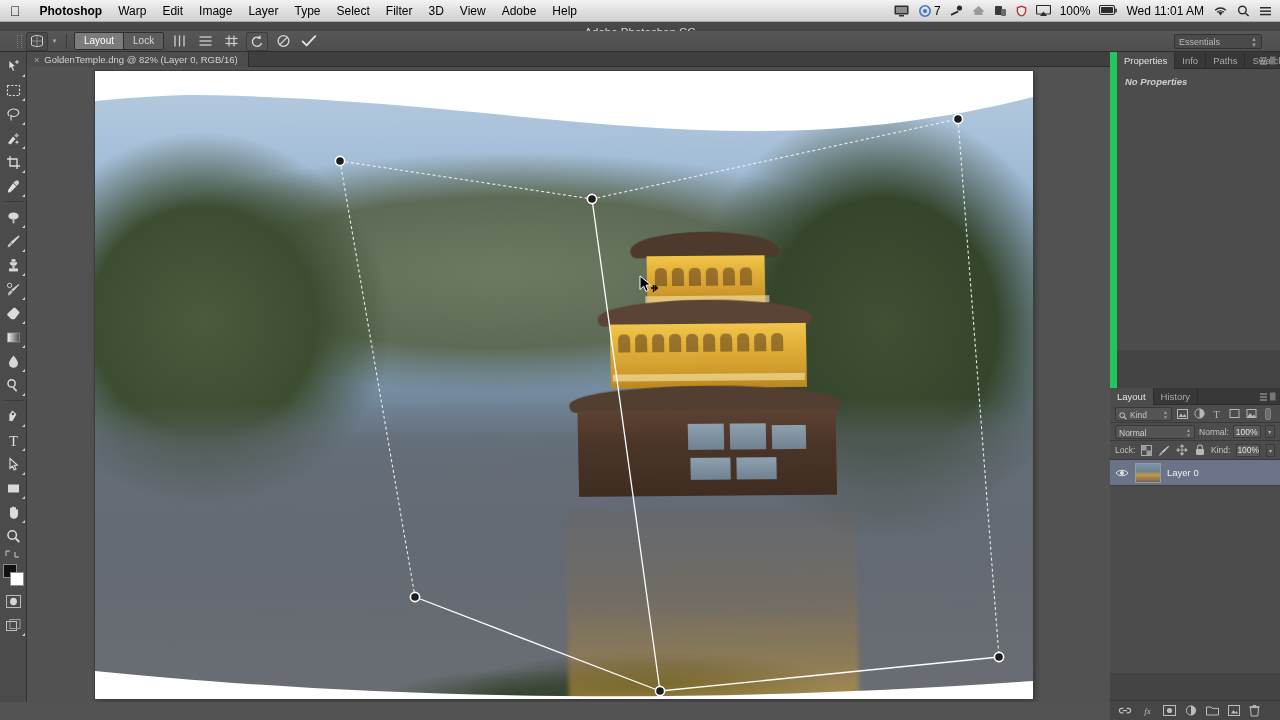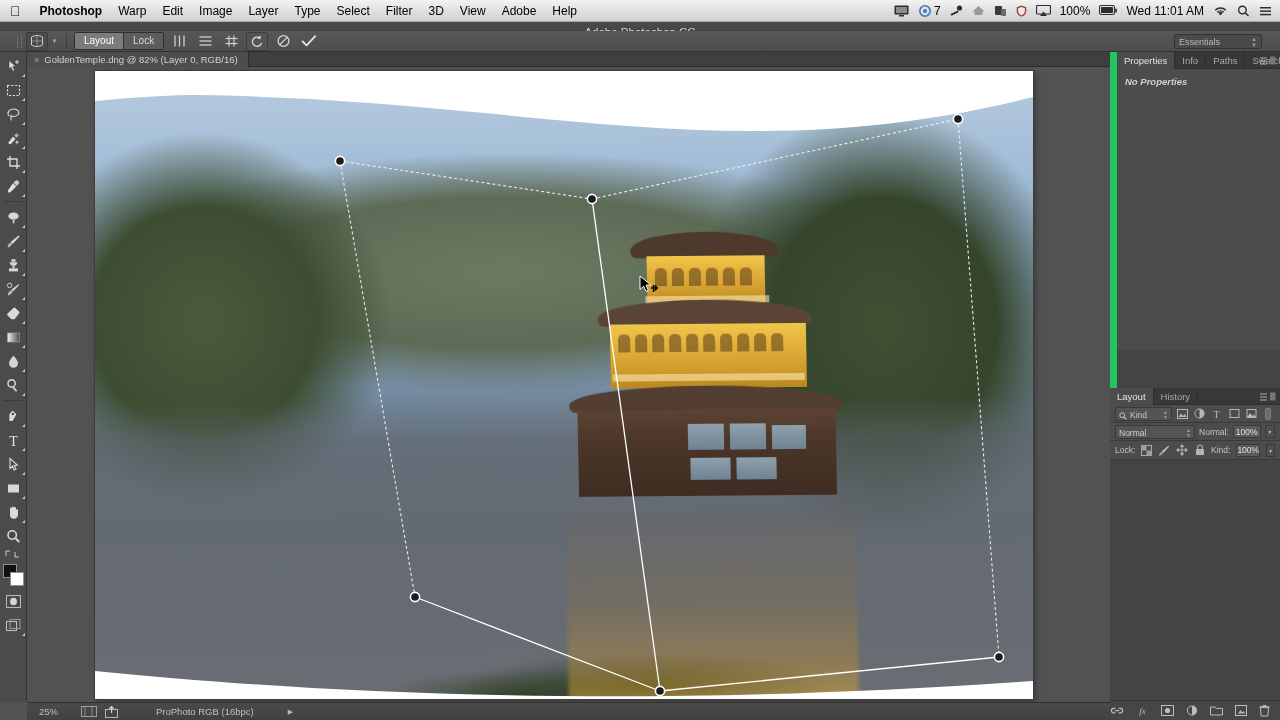--- a/index.html
+++ b/index.html
@@ -248,21 +248,21 @@
   }
   .eye { width: 14px; display: flex; justify-content: center; color: #ddd; }
   .layer-thumb {
     width: 26px; height: 20px; border: 1px solid #9a9a9a;
     background: linear-gradient(180deg,#7e93a8 0%,#6d8396 40%,#c79a45 62%,#6f6354 100%);
   }
   .layer-name { font-size: 9.5px; color: #f0f0f0; }
   .layers-footer {
     position: absolute; bottom: 0; left: 0; width: 170px; height: 20px;
     background: #464646; border-top: 1px solid #383838;
-    display: flex; align-items: center; justify-content: space-between; gap: 9px; padding-right: 10px;
+    display: flex; align-items: center; justify-content: flex-end; gap: 9px; padding-right: 20px;
   }
   .lf-ico { color: #bdbdbd; display: flex; align-items: center; }
 </style>
 </head>
 <body>
 
 <div id="app">
 
   <div class="macbar">
     <div class="apple-logo"></div>
@@ -684,38 +684,20 @@
 
     <div class="cursor-arrow">
       <svg width="22" height="22" viewBox="0 0 22 22">
         <path d="M1 1 L1 14.5 L4.6 11.2 L7 16.4 L9.4 15.3 L7 10.3 L11.6 9.8 Z" fill="#000" stroke="#fff" stroke-width="1"></path>
         <path d="M12 13 L18 13 M15.6 10.4 L18.4 13 L15.6 15.6" stroke="#000" stroke-width="1.4" fill="none"></path>
         <path d="M14.5 10 L14.5 17" stroke="#000" stroke-width="1.4"></path>
       </svg>
     </div>
   </div>
 
-  <div class="statusbar">
-    <div class="sb-zoom">25%</div>
-    <div class="sb-ico">
-      <svg width="16" height="11" viewBox="0 0 16 11">
-          <rect x="0.5" y="0.5" width="15" height="10" fill="none" stroke="#9f9f9f" stroke-width="1"></rect>
-          <line x1="4" y1="0.5" x2="4" y2="10.5" stroke="#9f9f9f" stroke-width="0.8"></line>
-          <line x1="11" y1="0.5" x2="11" y2="10.5" stroke="#9f9f9f" stroke-width="0.8"></line>
-        </svg>
-    </div>
-    <div class="sb-ico">
-      <svg width="13" height="12" viewBox="0 0 13 12">
-          <rect x="0.5" y="3.5" width="12" height="8" fill="none" stroke="#b5b5b5" stroke-width="1"></rect>
-          <path d="M6.5 0.5 L6.5 7 M4.2 2.8 L6.5 0.5 L8.8 2.8" fill="none" stroke="#d2d2d2" stroke-width="1.2"></path>
-        </svg>
-    </div>
-    <div class="sb-profile">ProPhoto RGB (16bpc)</div>
-    <div class="sb-arrow">▶</div>
-  </div>
 
   <div class="dock">
     <div class="panel-tabs">
       <div class="ptab active">Properties</div>
       <div class="ptab">Info</div>
       <div class="ptab">Paths</div>
       <div class="ptab">Swatches</div>
       <div class="panel-menu">
         <svg width="16" height="9" viewBox="0 0 16 9">
             <line x1="0" y1="2" x2="7" y2="2" stroke="#b0b0b0" stroke-width="1"></line>
@@ -822,20 +804,32 @@
         <svg width="10" height="12" viewBox="0 0 10 12">
             <path d="M2.6 5 V3.4 a2.4 2.4 0 0 1 4.8 0 V5" fill="none" stroke="#b6b6b6" stroke-width="1.1"></path>
             <rect x="1" y="5" width="8" height="6" rx="1" fill="#b6b6b6"></rect>
           </svg>
       </div>
       <span class="lbl" style="margin-left:auto;">Kind:</span>
       <div class="num-field">100%</div>
       <div class="stepper">▾</div>
     </div>
 
+    <div class="layer-list">
+      <div class="layer-row">
+        <div class="eye">
+          <svg width="14" height="10" viewBox="0 0 14 10">
+              <path d="M1 5 C3.4 1.4 10.6 1.4 13 5 C10.6 8.6 3.4 8.6 1 5 Z" fill="none" stroke="#e2e2e2" stroke-width="1"></path>
+              <circle cx="7" cy="5" r="2" fill="#e2e2e2"></circle>
+            </svg>
+        </div>
+        <div class="layer-thumb"></div>
+        <div class="layer-name">Layer 0</div>
+      </div>
+    </div>
 
     <div class="layers-footer">
       <div class="lf-ico">
         <svg width="14" height="11" viewBox="0 0 14 11">
             <path d="M5.4 3.4 H3.6 a2.2 2.2 0 0 0 0 4.4 H5.4" fill="none" stroke="#bdbdbd" stroke-width="1.2"></path>
             <path d="M8.6 3.4 h1.8 a2.2 2.2 0 0 1 0 4.4 H8.6" fill="none" stroke="#bdbdbd" stroke-width="1.2"></path>
             <line x1="4.8" y1="5.6" x2="9.2" y2="5.6" stroke="#bdbdbd" stroke-width="1.2"></line>
           </svg>
       </div>
       <div class="lf-ico">

